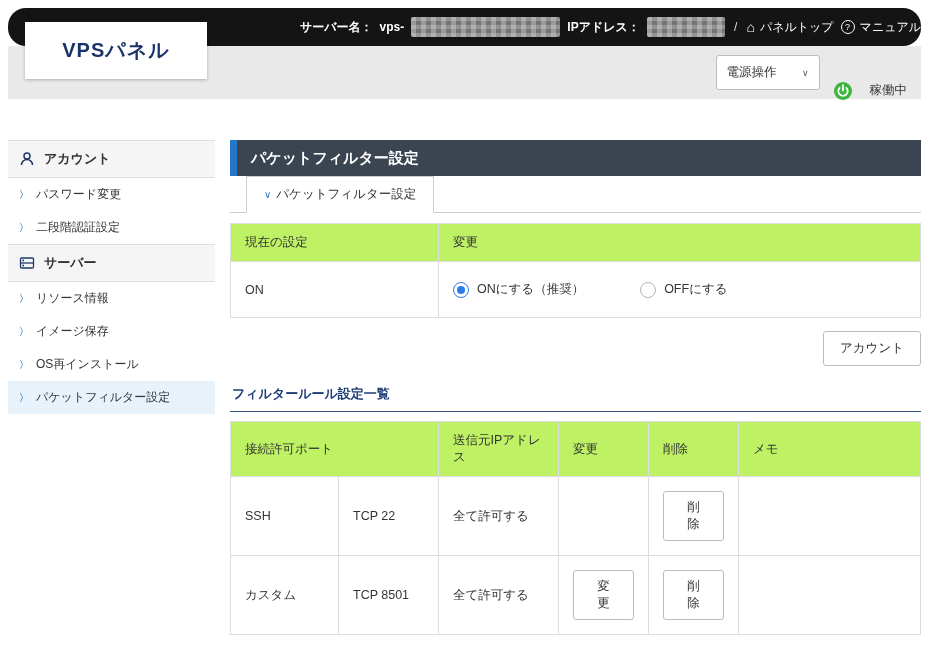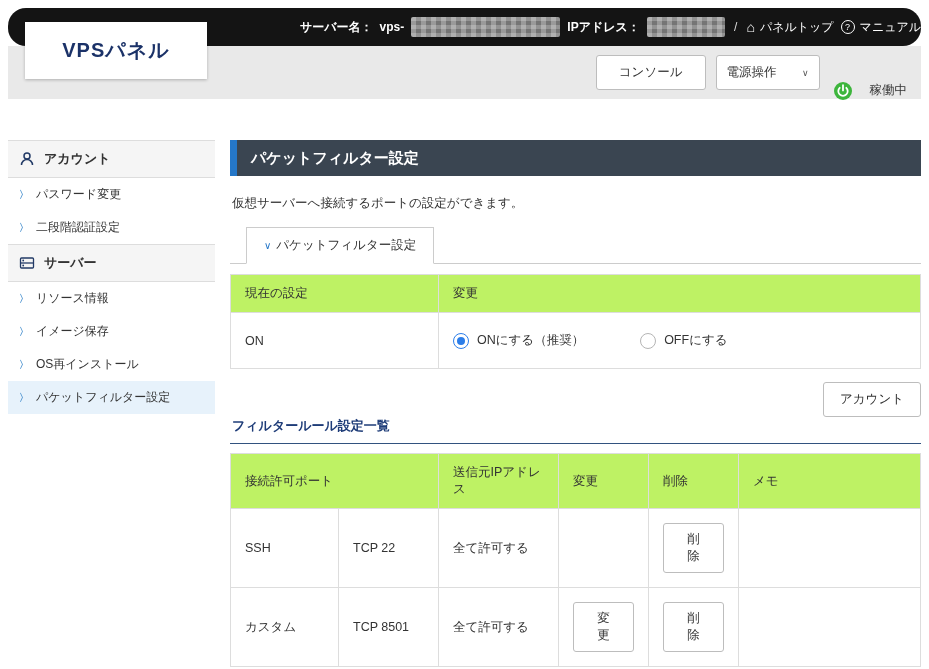--- a/index.html
+++ b/index.html
@@ -76,21 +76,21 @@
   .radio { width: 16px; height: 16px; border-radius: 50%; border: 1px solid #b5b5b5;
     background: #fff; position: relative; flex: none; }
   .radio.checked { border-color: #2b7de9; }
   .radio.checked::after { content: ''; position: absolute; left: 3px; top: 3px;
     right: 3px; bottom: 3px; border-radius: 50%; background: #2b7de9; }
 
   .action-row { display: flex; justify-content: flex-end; margin: 13px 0 0; }
   .apply-btn { padding: 8px 16px; }
 
   .rules-heading { color: #1e3c78; font-size: 13px; font-weight: bold;
-    padding: 0 0 8px 2px; border-bottom: 1px solid #32527f; }
+    margin-top: 19px; padding: 0 0 8px 2px; border-bottom: 1px solid #32527f; }
 
   .rules-table { margin-top: 9px; }
   .rules-table col.c1 { width: 108px; }
   .rules-table col.c2 { width: 100px; }
   .rules-table col.c3 { width: 120px; }
   .rules-table col.c4 { width: 90px; }
   .rules-table col.c5 { width: 90px; }
   .rules-table tbody td { padding: 14px 14px; }
   .cell-btn { padding: 7px 21px; display: block; margin: 0 auto; }
   .icon-svg { display: inline-flex; align-items: center; }
@@ -111,21 +111,20 @@
       <span class="home-glyph">⌂</span>
       <span>パネルトップ</span>
     </span>
     <span class="toplink">
       <span class="help-circle">?</span>
       <span>マニュアル</span>
     </span>
   </div>
 
   <div class="graybar">
-    <button class="btn console-btn">コンソール</button>
     <span class="btn power-select">
       <span>電源操作</span>
       <span class="power-chev">∨</span>
     </span>
     <span class="status">
       <span class="icon-svg">
         <svg width="18" height="18" viewBox="0 0 18 18">
             <circle cx="9" cy="9" r="9" fill="#3db53c"></circle>
             <path d="M9 3.2 v5.2" stroke="#fff" stroke-width="1.8" stroke-linecap="round"></path>
             <path d="M5.7 5.8 a4.7 4.7 0 1 0 6.6 0" fill="none" stroke="#fff" stroke-width="1.8" stroke-linecap="round"></path>
@@ -183,21 +182,20 @@
         <span>OS再インストール</span>
       </div>
       <div class="side-item active">
         <span class="chev-right">〉</span>
         <span>パケットフィルター設定</span>
       </div>
     </aside>
 
     <main class="main">
       <div class="title-bar">パケットフィルター設定</div>
-      <div class="desc">仮想サーバーへ接続するポートの設定ができます。</div>
 
       <div class="tabbar">
         <span class="tab">
           <span class="tab-chev">∨</span>
           <span>パケットフィルター設定</span>
         </span>
       </div>
 
       <table class="toggle-table">
         <colgroup>

